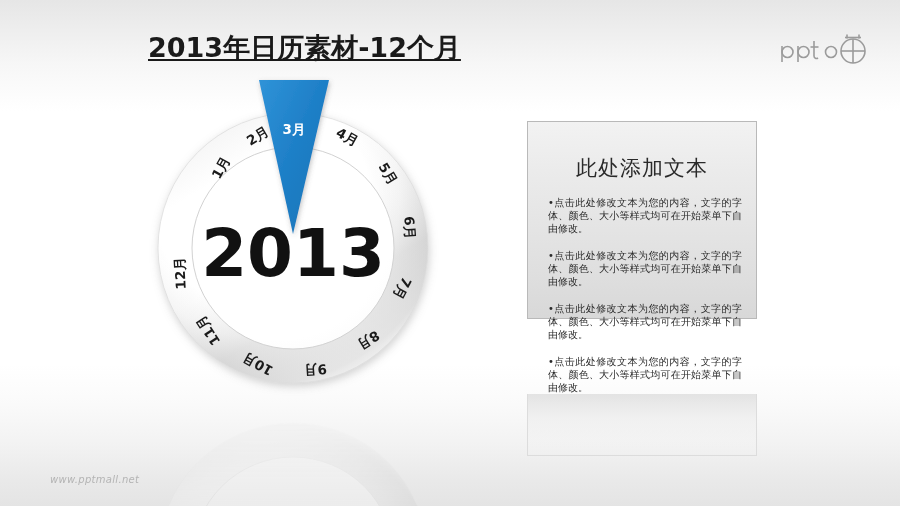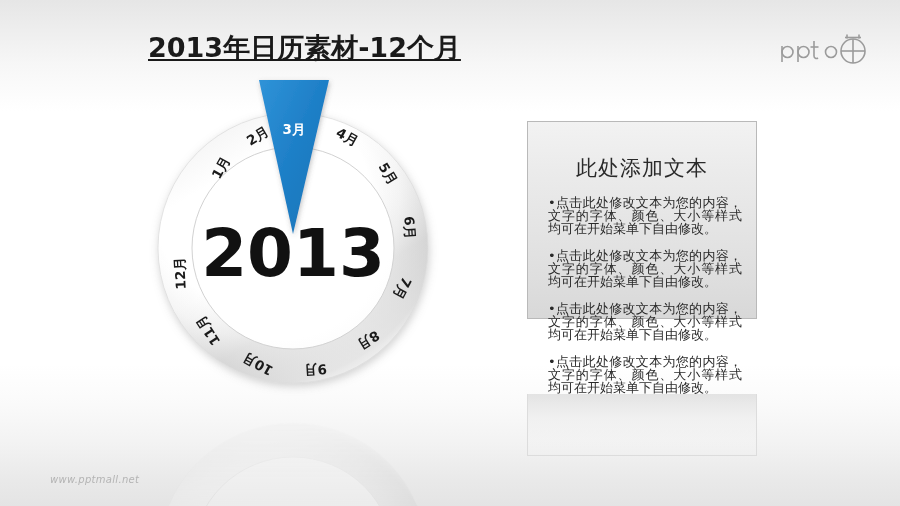--- a/index.html
+++ b/index.html
@@ -106,21 +106,21 @@
   }
   #panel-heading {
     font-size: 21px;
     color: #2a2a2a;
     text-align: center;
     margin: 8px 0 14px 0;
     font-weight: normal;
     letter-spacing: 1px;
   }
   .panel-para {
-    font-size: 13px;
+    font-size: 10px;
     line-height: 13px;
     color: #2a2a2a;
     margin: 0 0 14px 0;
     text-align: justify;
     padding-left: 6px;
   }
   .panel-para:last-child { margin-bottom: 0; }
 
   #panel-reflection {
     position: absolute;

